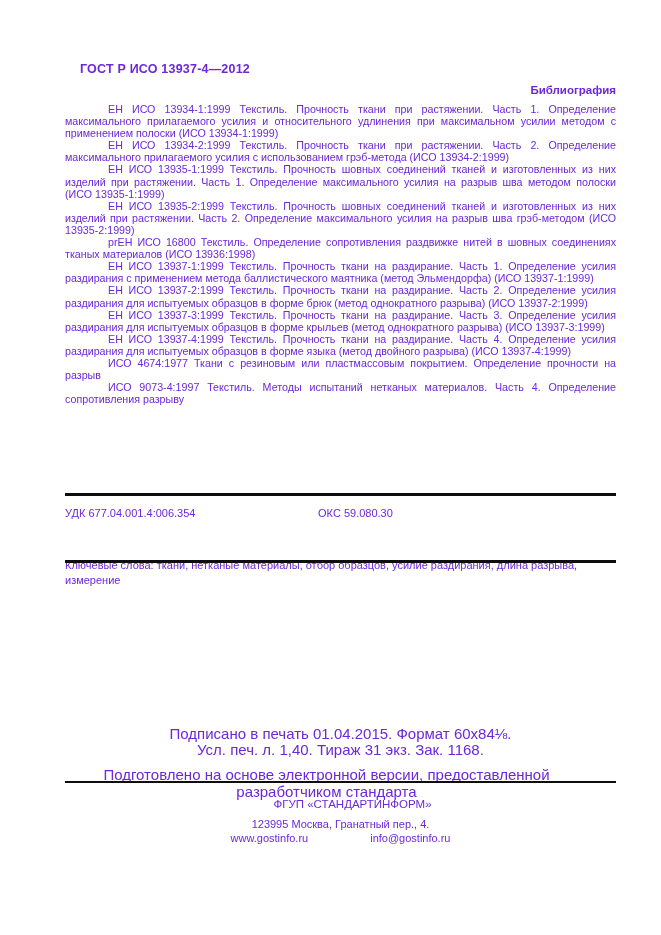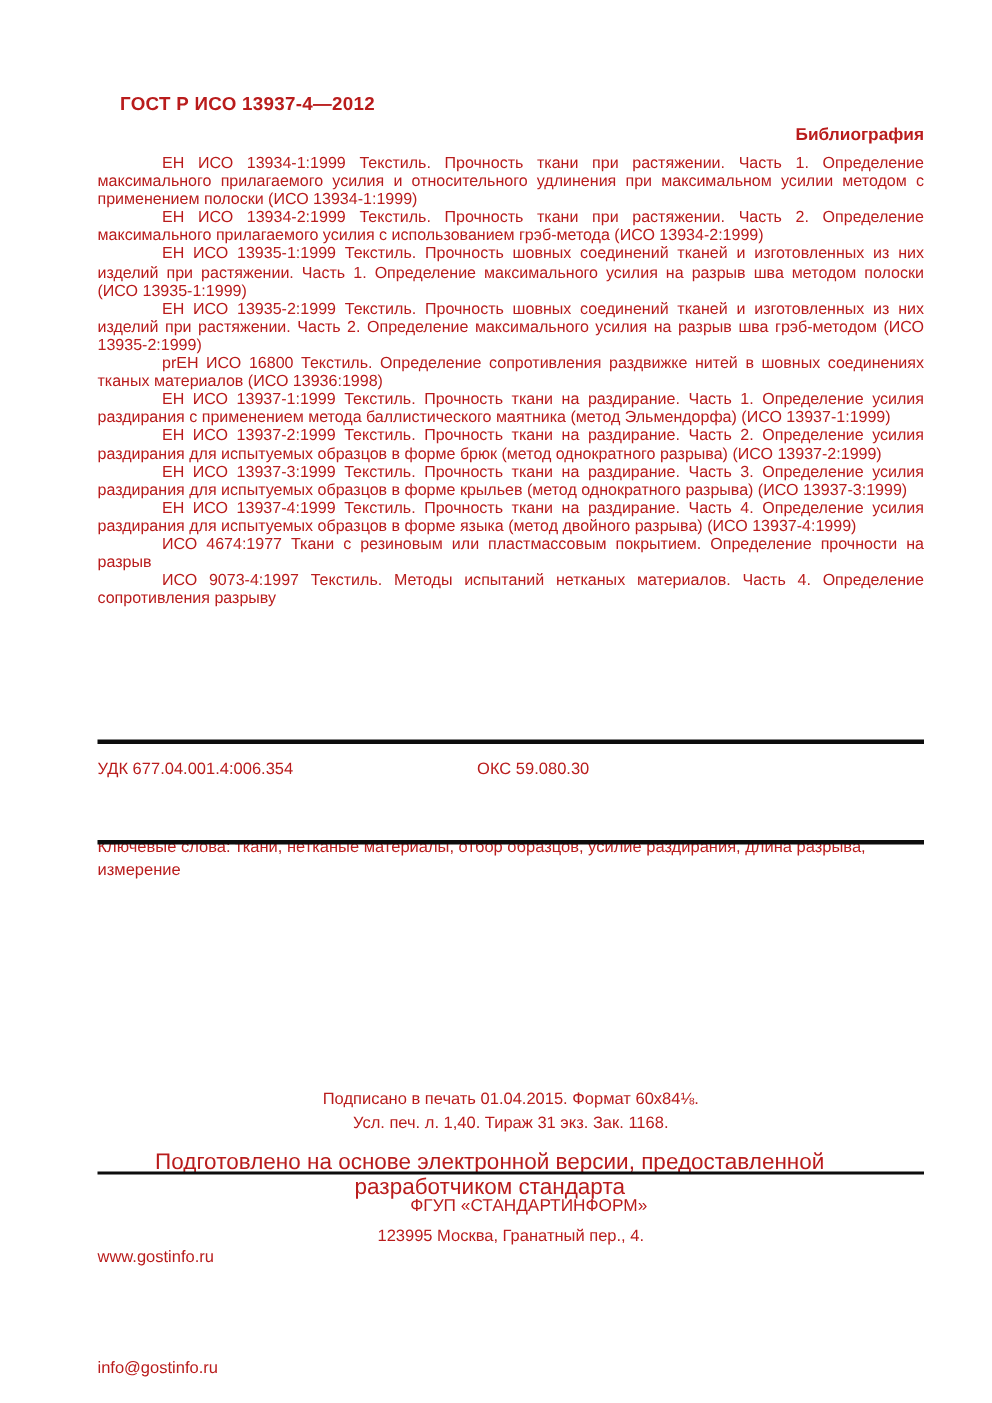--- a/index.html
+++ b/index.html
@@ -3,21 +3,21 @@
 <meta charset="utf-8">
 <style>
   * { margin: 0; padding: 0; box-sizing: border-box; }
   html, body { background: #ffffff; }
   .page {
     position: relative;
     width: 661px;
     height: 935px;
     background: #ffffff;
     font-family: "Liberation Sans", "DejaVu Sans", sans-serif;
-    color: #b91c1c;
+    color: #6d28d9;
     overflow: hidden;
   }
   .doc-number {
     position: absolute;
     left: 80px;
     top: 62px;
     font-size: 12.5px;
     font-weight: bold;
     letter-spacing: 0.2px;
     white-space: nowrap;
@@ -67,21 +67,21 @@
     font-size: 11px;
     line-height: 15px;
     margin-top: 29px;
   }
   .imprint-top {
     position: absolute;
     left: 65px;
     top: 726px;
     width: 551px;
     text-align: center;
-    font-size: 11px;
+    font-size: 15px;
     line-height: 15.5px;
   }
   .prepared {
     position: absolute;
     left: 51px;
     top: 766px;
     width: 551px;
     text-align: center;
     font-size: 15px;
   }
@@ -103,21 +103,20 @@
   }
   .publisher-contacts {
     position: absolute;
     left: 65px;
     top: 832px;
     width: 551px;
     display: flex;
     justify-content: center;
     gap: 62px;
     font-size: 11px;
-    flex-direction: column;
   }
 </style>
 </head>
 <body>
 
 <div class="page">
 
   <div class="doc-number">ГОСТ Р ИСО 13937-4—2012</div>
 
   <div class="section-title">Библиография</div>

